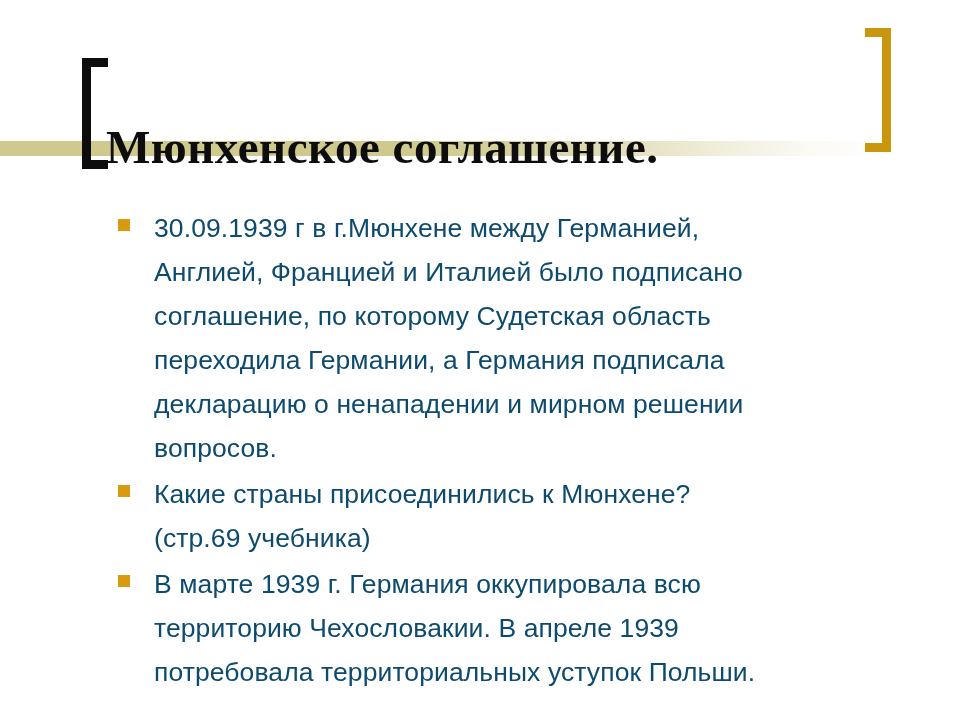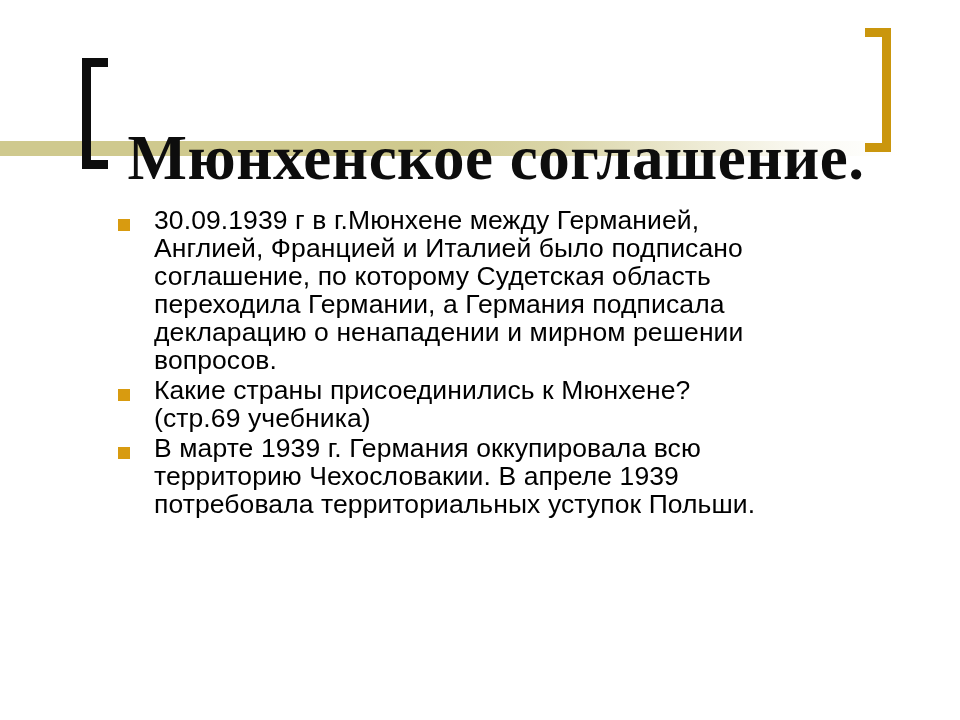--- a/index.html
+++ b/index.html
@@ -76,44 +76,43 @@
   .bracket-right .h.bottom { bottom: 0; }
 
   
   .slide-title {
     position: absolute;
     left: 106px;
     top: 88px;
     width: 780px;
     z-index: 2;
     font-family: "Liberation Serif", "DejaVu Serif", serif;
-    font-size: 63px;
+    font-size: 47px;
     line-height: 56px;
     letter-spacing: 0.5px;
     color: #0d0d0d;
     white-space: nowrap;
-    text-align: center;
   }
 
   
   .body-list {
     position: absolute;
     left: 112px;
     top: 206px;
     width: 800px;
     z-index: 2;
   }
   .bullet-item {
     position: relative;
     padding-left: 42px;
     margin-bottom: 2px;
-    color: #000000;
+    color: #0c4a6e;
     font-family: "Liberation Sans", sans-serif;
     font-size: 26.5px;
-    line-height: 28px;
+    line-height: 44px;
     letter-spacing: 0.1px;
   }
   .bullet-marker {
     position: absolute;
     left: 6px;
     top: 13px;
     width: 12px;
     height: 12px;
     background: #d89b10;
   }

